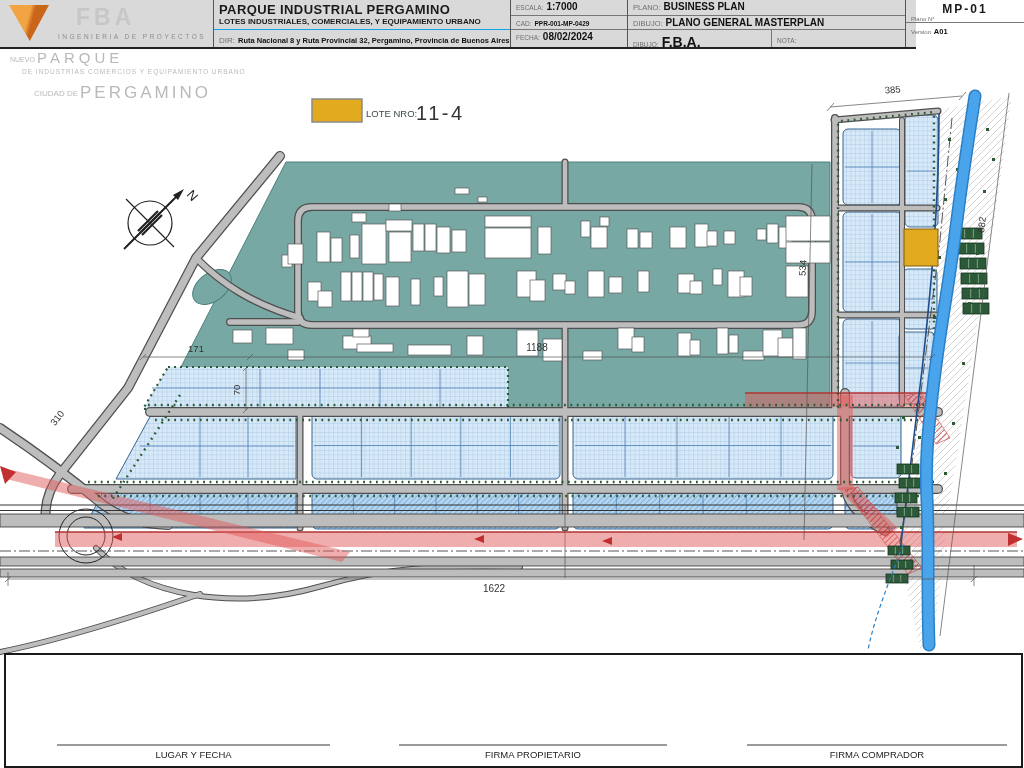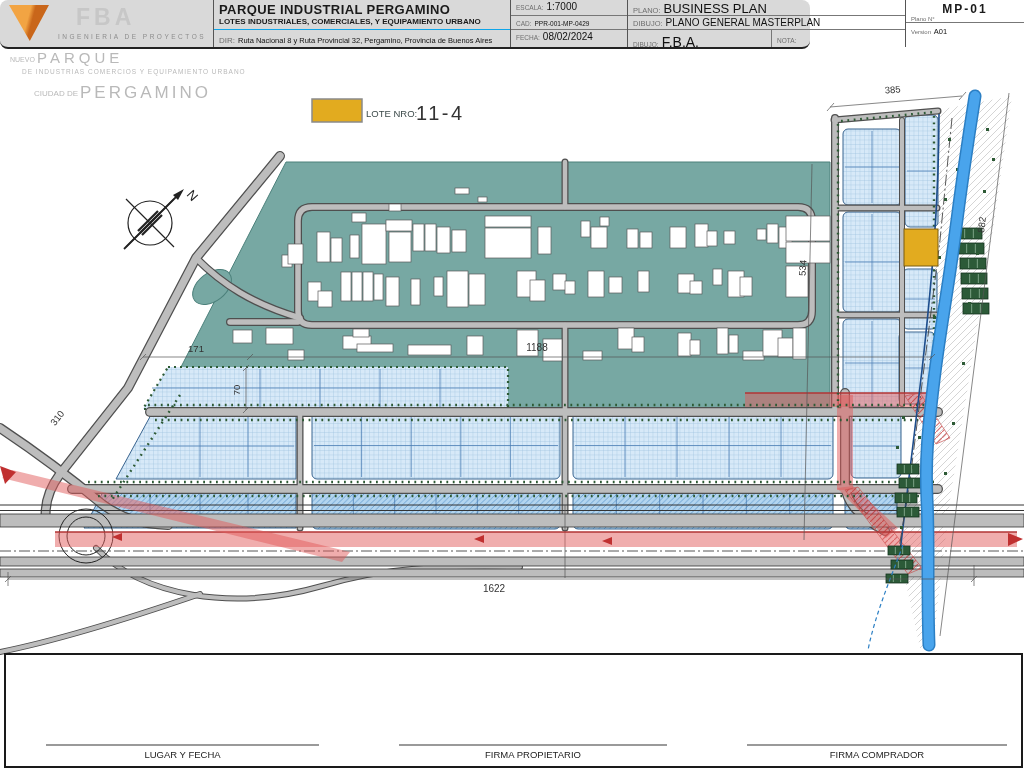--- a/index.html
+++ b/index.html
@@ -2,27 +2,27 @@
 <html style="--teal: #77a8a3; --river: #49a4ec; --red: #e05c5c; --yellow: #e2ab1f; --tree: #2d5a35; --lot_light: #d7e9f8; --lot_medium: #b3d5ef;"><head>
 <meta charset="utf-8">
 <style>
   html,body{margin:0;padding:0;background:#888;}
   .sheet{position:relative;width:1024px;height:768px;background:#fff;overflow:hidden;
          font-family:"Liberation Sans",sans-serif;color:#1a1a1a;}
   svg{position:absolute;left:0;top:0;z-index:1;}
   svg text{font-family:"Liberation Sans",sans-serif;}
 
   
-  .tb{position:absolute;left:0;top:0;width:810px;height:47px;background:#d9d9d9;
-      border-bottom:2px solid #222;z-index:3;font-size:10px;border-radius:8px;}
+  .tb{position:absolute;left:0;top:0;width:916px;height:47px;background:#d9d9d9;
+      border-bottom:2px solid #222;z-index:3;font-size:10px;}
   .tb .cell{position:absolute;top:0;height:47px;border-left:1px solid #555;box-sizing:border-box;}
   .tb .row{position:relative;box-sizing:border-box;border-bottom:1px solid #777;padding:1px 5px;white-space:nowrap;overflow:hidden;}
   .tb .row:last-child{border-bottom:none;}
   .lbl{color:#6e6e6e;font-size:6.5px;margin-right:3px;}
-  .val{color:#111;font-weight:normal;}
+  .val{color:#111;font-weight:bold;}
   .logo-tri{position:absolute;left:9px;top:5px;width:40px;height:36px;
             background:linear-gradient(105deg,#f2a443 45%,#c9661a 55%);
             clip-path:polygon(0 0,100% 0,52% 100%);}
   .logo-fba{position:absolute;left:76px;top:4px;font-size:23px;font-weight:bold;color:#c7c7c7;letter-spacing:4px;}
   .logo-tag{position:absolute;left:58px;top:33px;font-size:6.5px;letter-spacing:2.5px;color:#8d8d8d;}
   .proj-title{font-size:13px;font-weight:bold;letter-spacing:.4px;}
   .proj-sub{font-size:8px;font-weight:bold;}
   .dir-row{border-top:1px solid #0ea5e9;}
   .sheet-code{font-size:12px;font-weight:bold;text-align:center;letter-spacing:2px;padding-top:2px;}
   .tiny{font-size:6px;color:#6e6e6e;}
@@ -454,37 +454,37 @@
     </div>
   </div>
 
   <div class="cell" style="left:510px;width:117px">
     <div class="row" style="height:16px"><span class="lbl">ESCALA:</span><span class="val" style="font-size:10px">1:7000</span></div>
     <div class="row" style="height:14px"><span class="lbl">CAD:</span><span class="val" style="font-size:6.5px">PPR-001-MP-0429</span></div>
     <div class="row" style="height:17px"><span class="lbl">FECHA:</span><span class="val" style="font-size:10px">08/02/2024</span></div>
   </div>
 
   <div class="cell" style="left:627px;width:278px">
-    <div class="row" style="height:16px"><span class="lbl" style="font-size:7.5px">PLANO:</span><span class="val" style="font-size:13px">BUSINESS PLAN</span></div>
+    <div class="row" style="height:16px"><span class="lbl" style="font-size:7.5px">PLANO:</span><span class="val" style="font-size:10px">BUSINESS PLAN</span></div>
     <div class="row" style="height:14px"><span class="lbl" style="font-size:7.5px">DIBUJO:</span><span class="val" style="font-size:10px">PLANO GENERAL MASTERPLAN</span></div>
     <div class="row" style="height:17px;padding:0">
       <div class="half" style="left:0;width:143px;padding:4px 5px 0"><span class="lbl">DIBUJO:</span><span class="val" style="font-size:14px">F.B.A.</span></div>
       <div class="half" style="left:143px;width:135px;border-left:1px solid #777;padding:4px 5px 0"><span class="lbl">NOTA:</span></div>
     </div>
   </div>
 
   <div class="cell" style="left:905px;width:119px">
     <div class="sheet-code">MP-01</div>
     <div class="tiny" style="padding:0 5px;border-bottom:1px solid #777">Plano N°</div>
     <div style="padding:2px 5px"><span class="tiny">Version</span> <span class="val" style="font-size:7.5px">A01</span></div>
   </div>
 </div>
 
 <div class="sigbox">
-  <div class="sigcol" style="left:40px;width:273px">
+  <div class="sigcol" style="left:51px;width:273px">
     <div class="sigline"></div>
     <div class="siglabel">LUGAR Y FECHA</div>
   </div>
   <div class="sigcol" style="left:393px;width:268px">
     <div class="sigline"></div>
     <div class="siglabel">FIRMA PROPIETARIO</div>
   </div>
   <div class="sigcol" style="left:741px;width:260px">
     <div class="sigline"></div>
     <div class="siglabel">FIRMA COMPRADOR</div>

